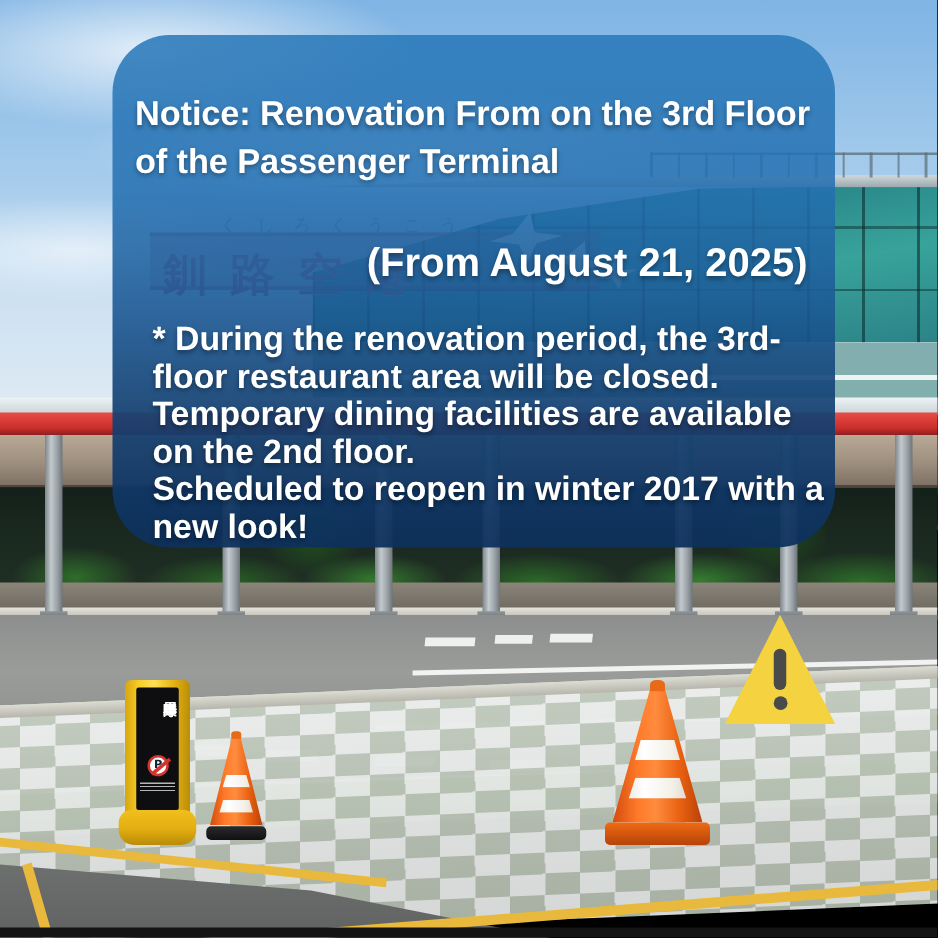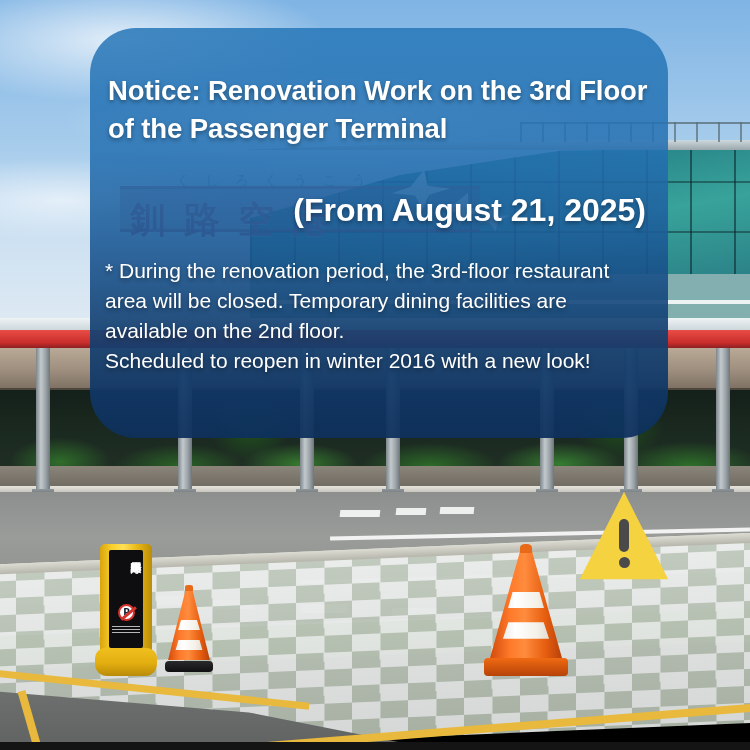--- a/index.html
+++ b/index.html
@@ -310,22 +310,22 @@
     color: #fff; font-size: 27.5px; line-height: 38px; font-weight: 700;
     letter-spacing: -.1px;
     text-shadow: 0 2px 4px rgba(0,0,0,.38);
   }
   .notice-date {
     position: absolute; right: 22px; top: 164px;
     color: #fff; font-size: 32px; font-weight: 700;
     text-shadow: 0 2px 4px rgba(0,0,0,.38);
   }
   .notice-body {
-    position: absolute; left: 15px; top: 228px; width: 548px;
-    color: #fff; font-size: 21px; line-height: 30px; font-weight: 400;
+    position: absolute; left: 32px; top: 228px; width: 548px;
+    color: #fff; font-size: 27px; line-height: 30px; font-weight: 700;
     text-shadow: 0 2px 4px rgba(0,0,0,.4);
   }
   .notice-body p { margin: 0; }
 </style>
 </head>
 <body>
 
 <div id="stage">
 
   <div class="photo">
@@ -418,22 +418,22 @@
   </div>
 
   <div class="warning">
     <div class="tri"></div>
     <div class="bang-bar"></div>
     <div class="bang-dot"></div>
   </div>
 
   <div class="notice-panel">
     <div class="notice-inner">
-      <div class="notice-title">Notice: Renovation Work on the 3rd Floor of the Passenger Terminal</div>
+      <div class="notice-title">Notice: Renovation From on the 3rd Floor of the Passenger Terminal</div>
       <div class="notice-date">(From August 21, 2025)</div>
       <div class="notice-body">
         <p>* During the renovation period, the 3rd-floor restaurant area will be closed. Temporary dining facilities are available on the 2nd floor.</p>
-        <p>Scheduled to reopen in winter 2016 with a new look!</p>
+        <p>Scheduled to reopen in winter 2017 with a new look!</p>
       </div>
     </div>
   </div>
 
 </div>
 
 </body></html>

